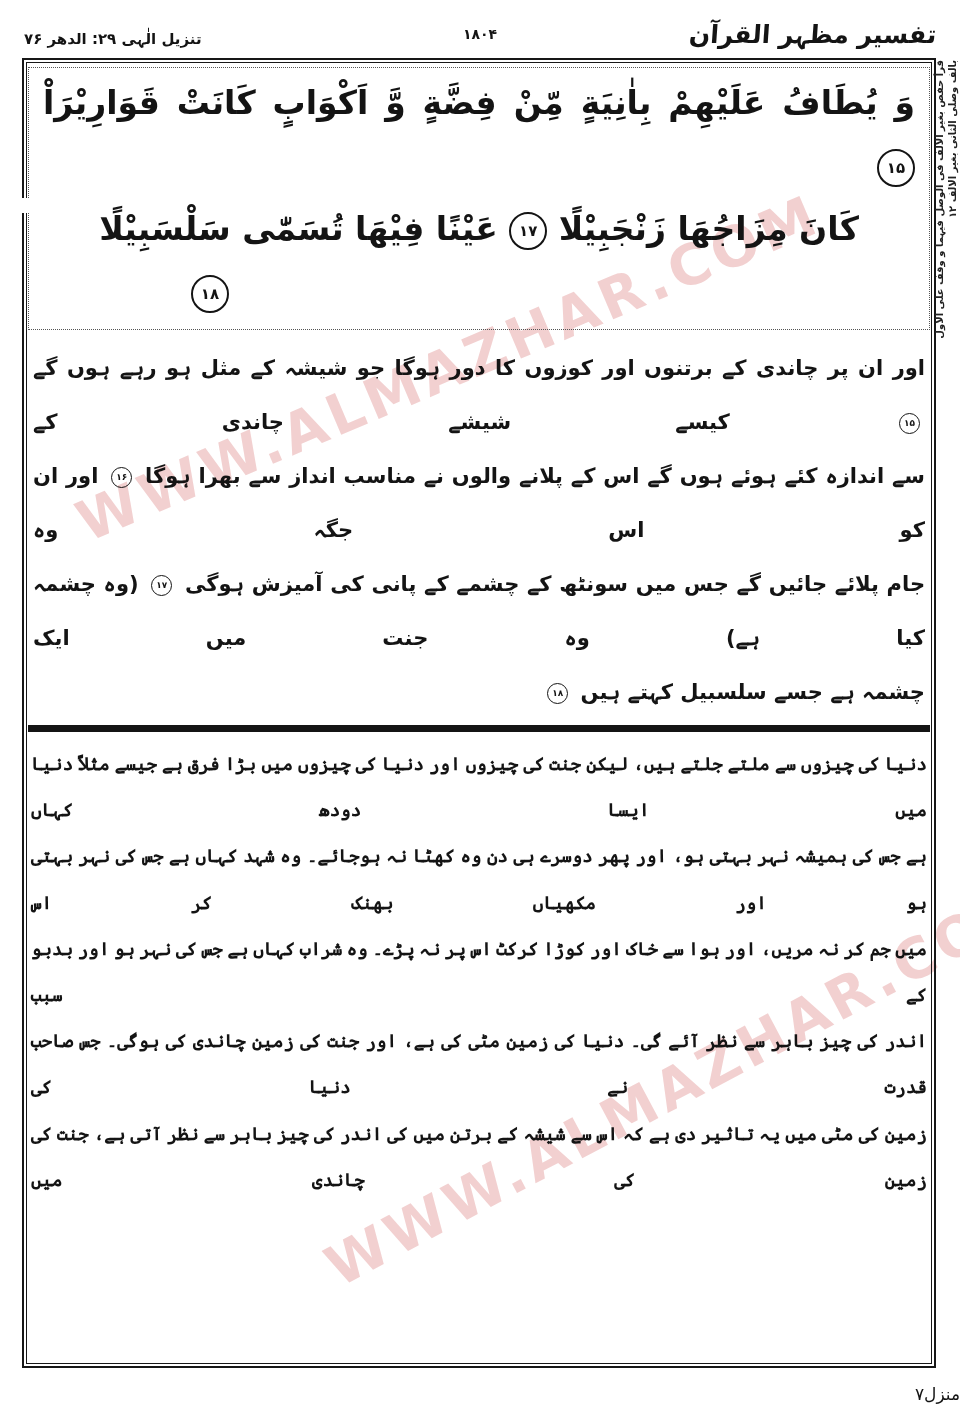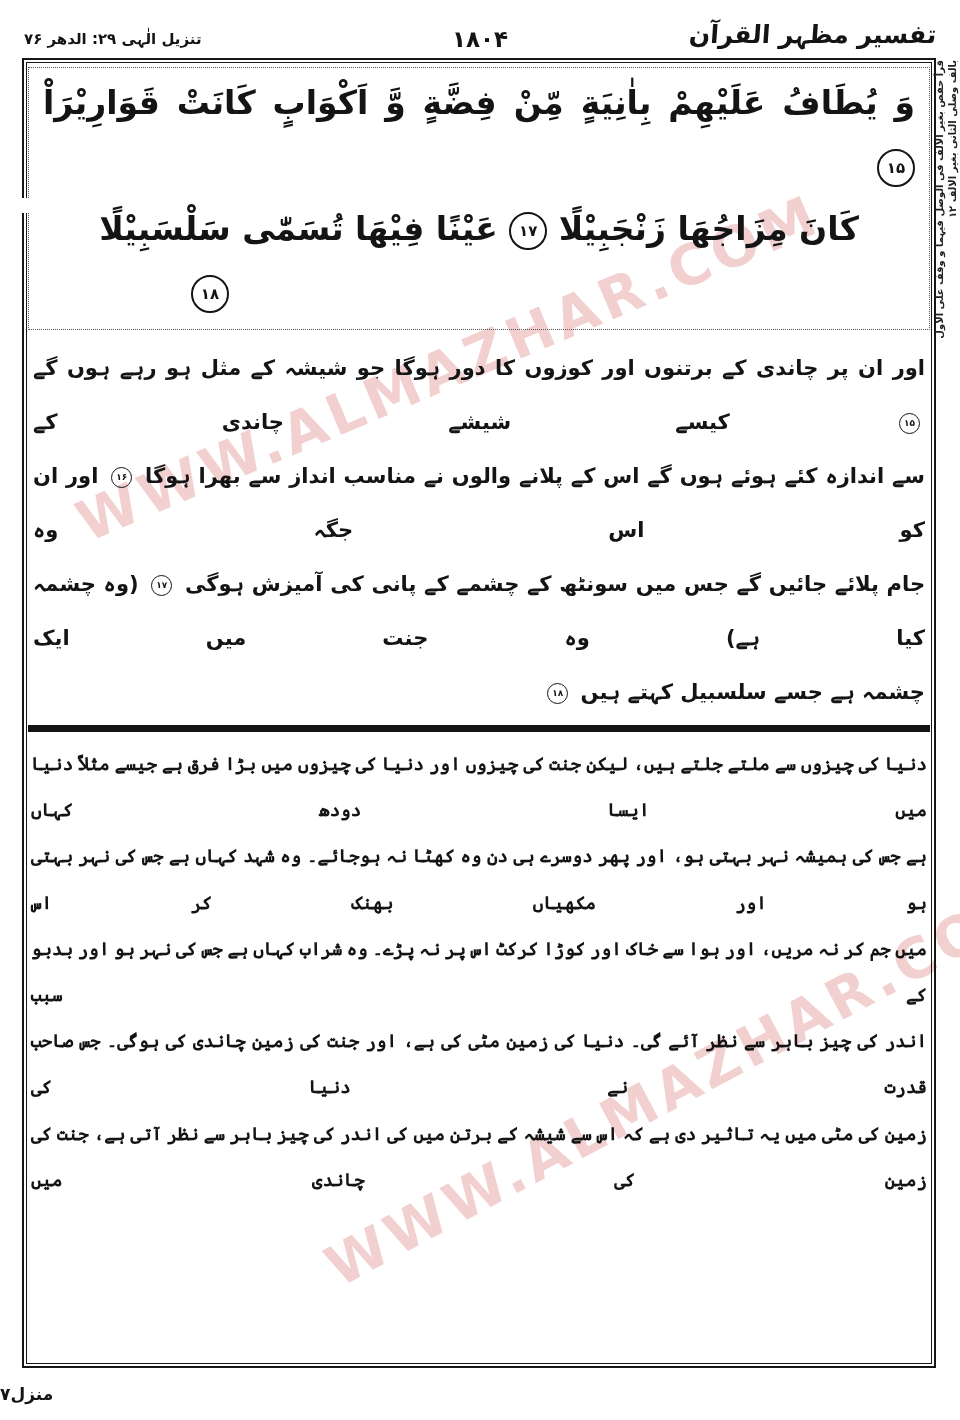--- a/index.html
+++ b/index.html
@@ -12,21 +12,21 @@
     position:absolute;z-index:0;font-weight:bold;white-space:nowrap;
     font-size:56px;letter-spacing:5px;color:rgba(217,112,112,0.33);
     transform-origin:0 50%;pointer-events:none;
   }
   .wm.a{left:80px;top:492px;transform:rotate(-23deg);}
   .wm.b{left:330px;top:1238px;transform:rotate(-28deg);}
   
   .header{position:absolute;top:10px;left:22px;right:22px;height:44px;z-index:2;margin-top:6px;}
   .h-left{position:absolute;left:2px;top:14px;font-size:15px;font-weight:bold;direction:rtl;}
   .h-center{position:absolute;left:50%;top:10px;transform:translateX(-50%);
-    font-size:23px;font-weight:bold;letter-spacing:3px;}
+    font-size:14px;font-weight:bold;letter-spacing:3px;}
   .h-right{position:absolute;right:2px;top:4px;font-size:25px;font-weight:bold;
     direction:rtl;transform:skewX(-4deg);}
   
   .frame{
     position:absolute;z-index:1;top:58px;left:22px;width:914px;height:1310px;
     border:2px solid #171717;padding:2px;box-sizing:border-box;background:transparent;
   }
   .frame-inner{
     border:1px solid #171717;width:100%;height:100%;box-sizing:border-box;
     padding:3px 0;display:flex;flex-direction:column;background:transparent;
@@ -65,22 +65,22 @@
   .c-line{font-size:18px;font-weight:bold;line-height:46.2px;
     text-align:justify;text-align-last:justify;font-family:Liberation Serif, serif;}
   
   .margin-note{
     position:absolute;z-index:2;left:933px;top:358px;width:298px;
     font-size:10px;line-height:13px;font-weight:bold;color:#222;direction:rtl;
     transform:rotate(-90deg);transform-origin:0 0;text-align:right;
   }
   
   .footer{
-    position:absolute;z-index:2;left:0;right:0;bottom:16px;text-align:left;
-    font-size:17px;font-weight:bold;direction:rtl;margin-top:32px;
+    position:absolute;z-index:2;left:0;right:0;bottom:16px;text-align:right;
+    font-size:17px;font-weight:normal;direction:rtl;margin-top:32px;
   }
 </style>
 </head>
 <body>
 
 <div class="page">
 
   <div class="wm a">WWW.ALMAZHAR.COM</div>
   <div class="wm b">WWW.ALMAZHAR.COM</div>
 

